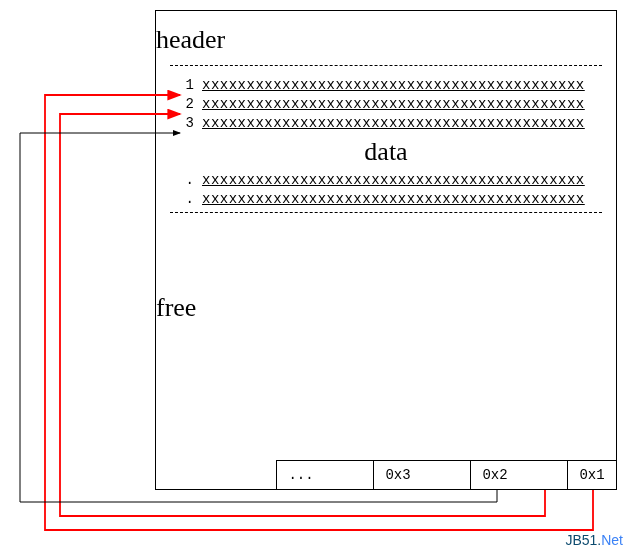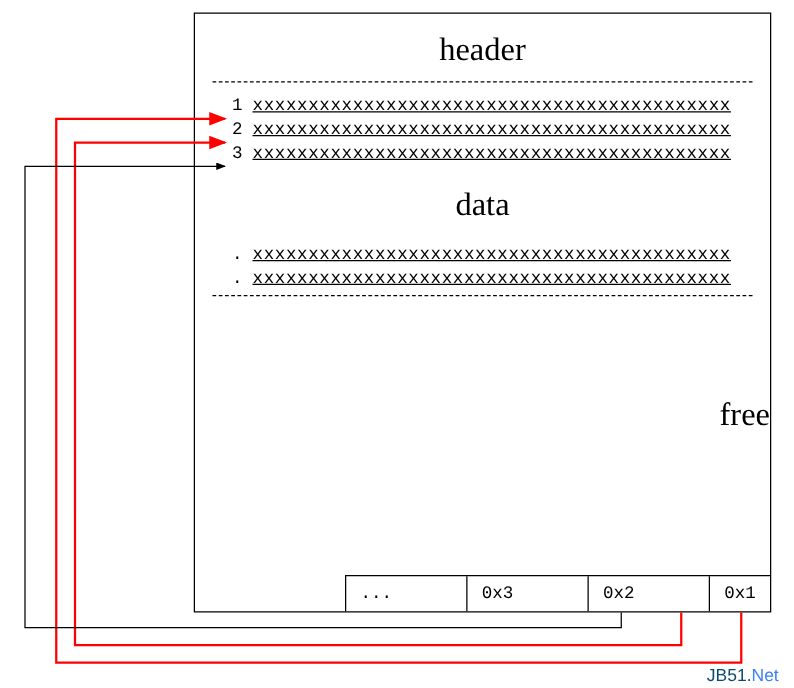--- a/index.html
+++ b/index.html
@@ -15,21 +15,21 @@
   .container {
     position: absolute;
     left: 155px;
     top: 10px;
     width: 460px;
     height: 478px;
     border: 1.5px solid #000;
     background: #fff;
   }
   .header-sec {
-    text-align: center;
+    text-align: left;
     font-size: 26px;
     padding: 14px 0 10px 0;
   }
   .dashed {
     border-top: 1.5px dashed #000;
     margin: 0 14px;
   }
   .data-sec {
     padding: 10px 20px 4px 20px;
   }
@@ -46,25 +46,25 @@
     text-align: right;
     margin-right: 8px;
   }
   .row .xx {
     letter-spacing: 0.5px;
     text-decoration: underline;
   }
   .data-label {
     text-align: center;
     font-size: 26px;
-    margin: 16px;
+    margin: 4px;
     padding: 0;
   }
   .free-sec {
-    text-align: right;
+    text-align: left;
     font-size: 26px;
     padding-top: 80px;
   }
   .offsets {
     position: absolute;
     right: 0;
     bottom: 0;
     display: flex;
     border-top: 1.5px solid #000;
     border-left: 1.5px solid #000;

